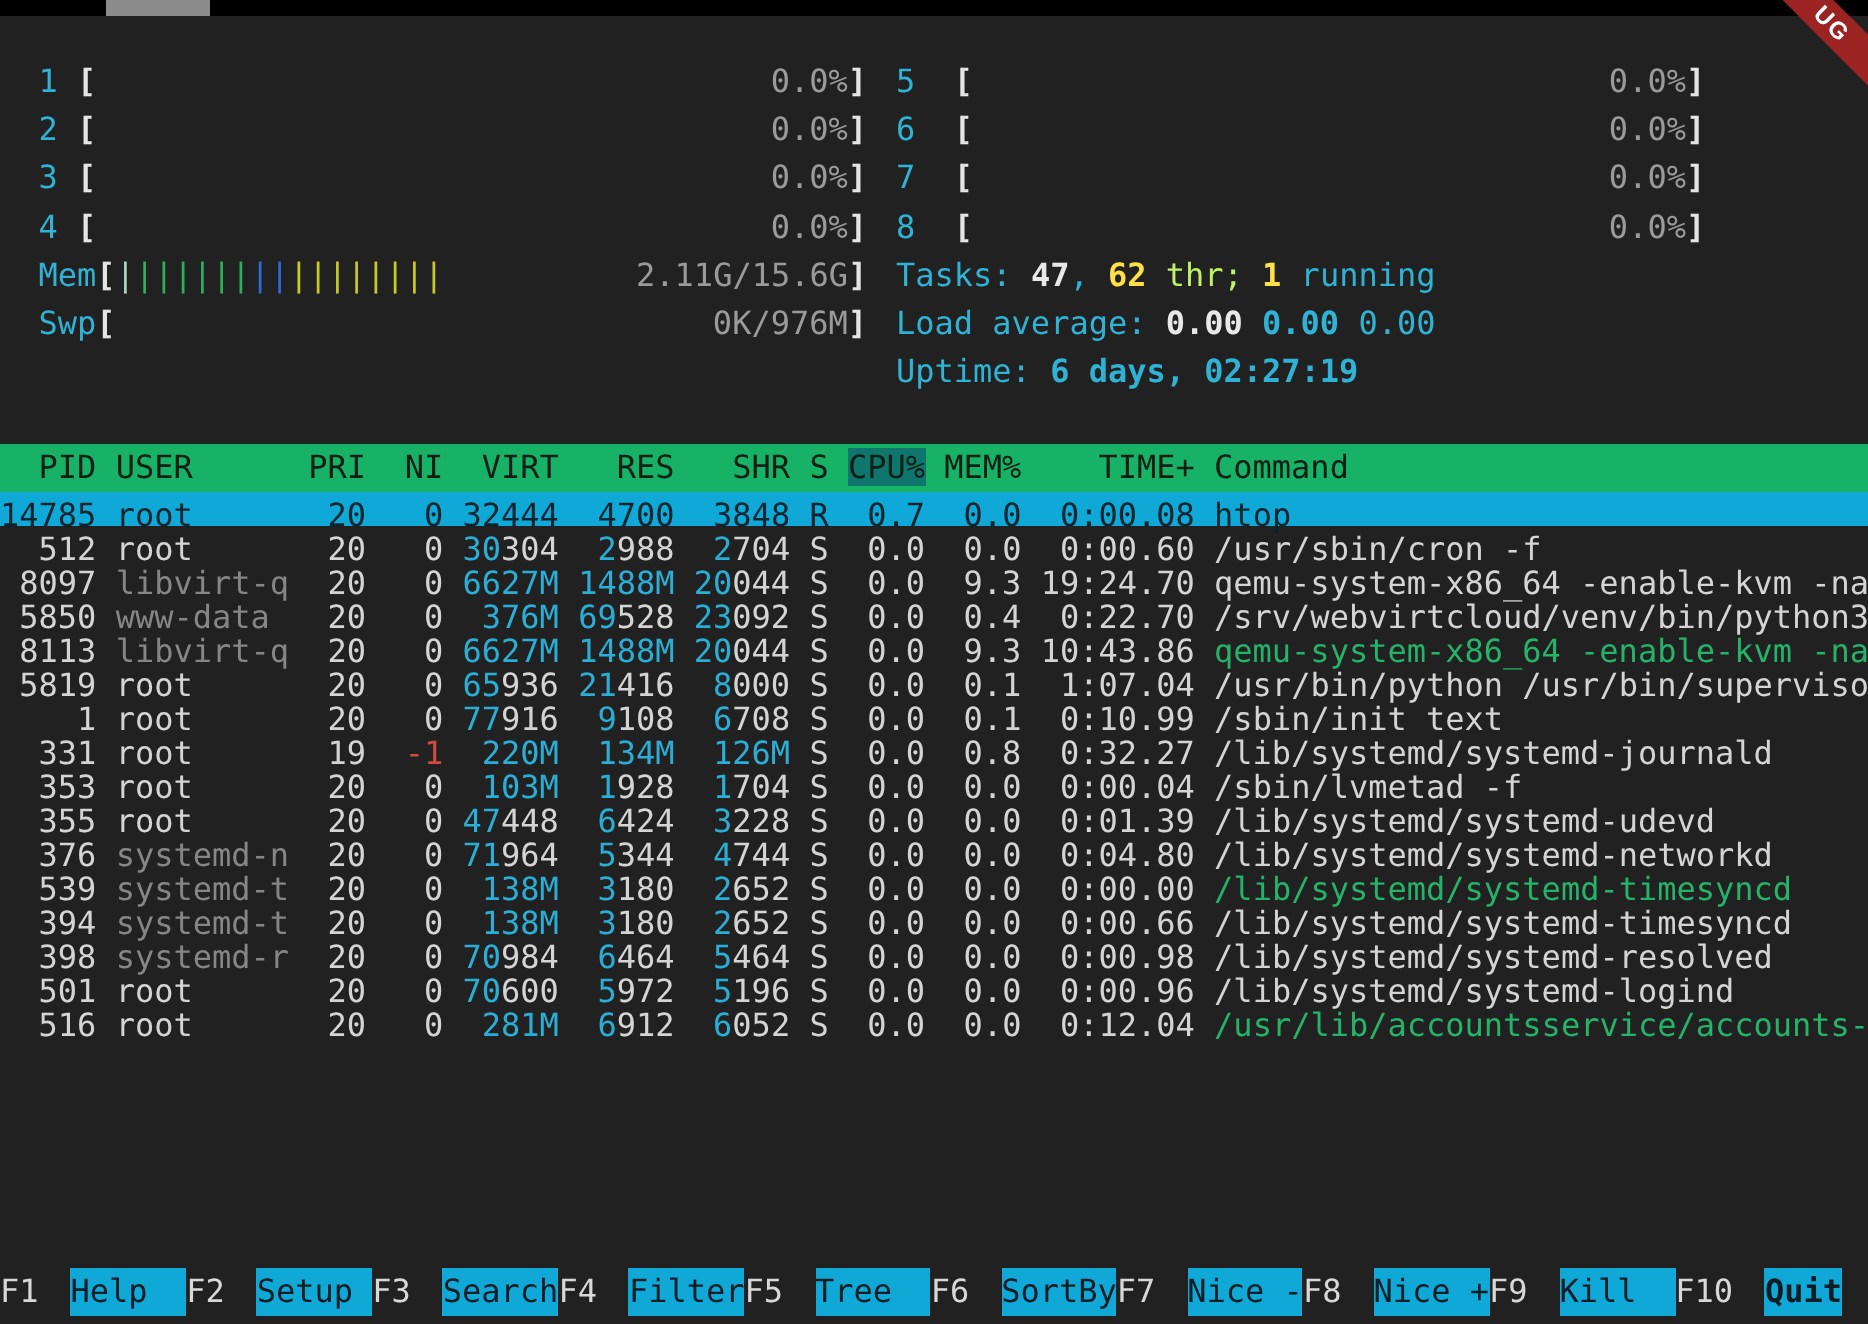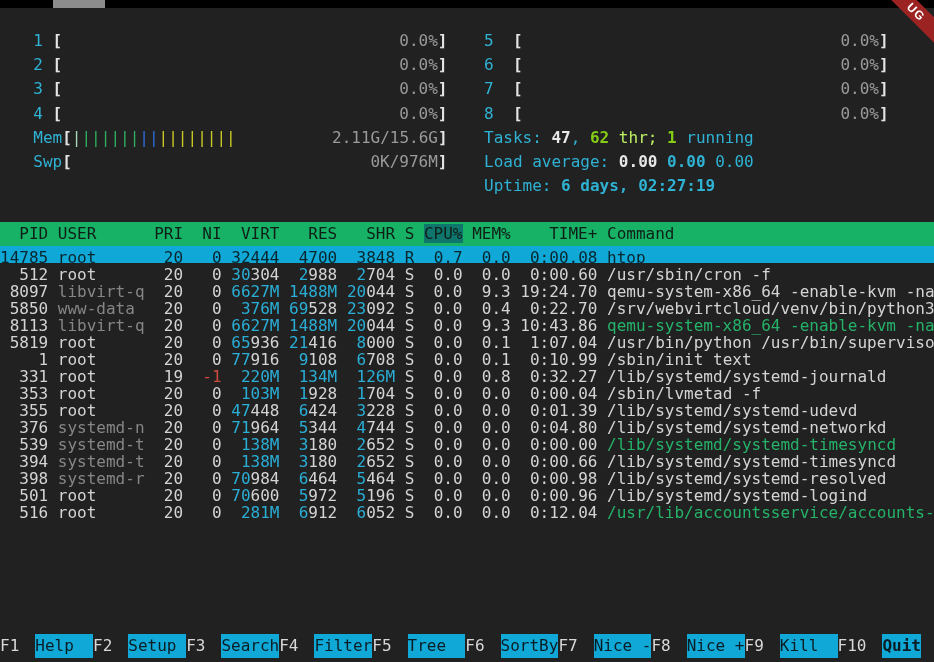--- a/index.html
+++ b/index.html
@@ -10,29 +10,29 @@
   .topstrip{position:absolute;top:0;left:0;width:934px;height:8px;background:#000;}
   .tabstub{position:absolute;top:0;left:53px;width:52px;height:8px;background:#8c8c8c;}
   
   .ribbon-clip{position:absolute;top:0;right:0;width:64px;height:64px;overflow:hidden;z-index:50;}
   .ribbon-band{position:absolute;top:3px;right:-30px;width:96px;height:18px;
       transform:rotate(45deg);background:#9b2423;color:#fff;
       font-family:"Liberation Sans", sans-serif;font-weight:bold;font-size:12px;
       text-align:center;line-height:18px;letter-spacing:1px;}
   
   .col{position:absolute;top:29px;white-space:pre;line-height:24.2px;}
-  #col-left{left:14px;}
-  #col-right{left:484px;}
+  #col-left{left:0;}
+  #col-right{left:448px;}
   .cyan{color:#2fb2d4;}
   .cybold{color:#2fb2d4;font-weight:bold;}
   .wb{color:#e4e4e4;font-weight:bold;}
   .wbold{color:#e8e8e8;font-weight:bold;}
   .dim{color:#9a9a9a;}
   .green{color:#bef264;}
-  .gbold{color:#84cc16;font-weight:bold;}
+  .gbold{color:#fde047;font-weight:bold;}
   .bar-lg{color:#a8d8b8;}
   .bar-g{color:#2fae5e;}
   .bar-b{color:#2f6bd8;}
   .bar-y{color:#c9c926;}
   
   .thead{position:absolute;top:222px;left:0;width:934px;height:24.3px;line-height:24.3px;
          background:#17b266;color:#0f1f16;white-space:pre;}
   .sort-col{background:#0f766e;}
   .rows{position:absolute;top:246.3px;left:0;width:934px;white-space:pre;}
   .row{display:block;height:17px;line-height:24.3px;}

